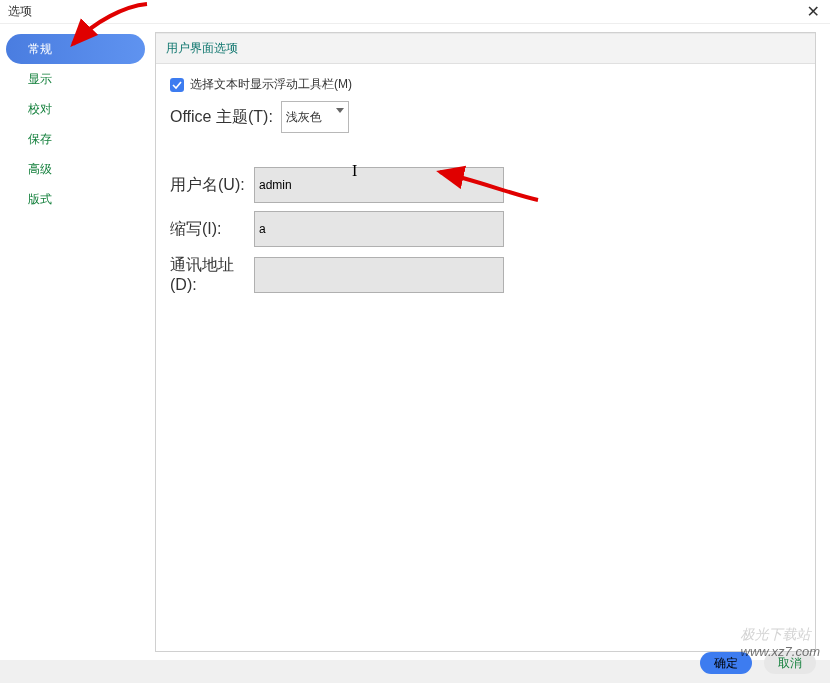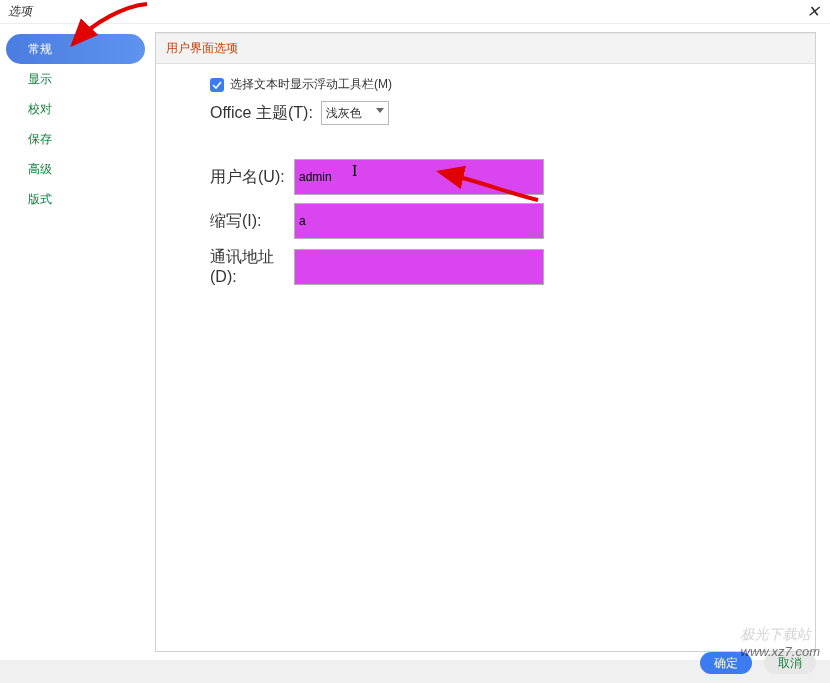--- a/index.html
+++ b/index.html
@@ -13,21 +13,20 @@
       position: relative;
     }
     .titlebar {
       height: 24px;
       display: flex;
       align-items: center;
       justify-content: space-between;
       padding: 0 6px 0 8px;
       background: #fff;
       border-bottom: 1px solid #eee;
-      font-style: italic;
     }
     .titlebar .title { font-size: 12px; color: #333; }
     .close-x { font-size: 16px; cursor: pointer; line-height: 1; padding: 0 4px; }
     .dialog-body {
       display: flex;
       height: 636px;
       background: #fff;
     }
     .sidebar {
       width: 155px;
@@ -54,30 +53,29 @@
       background: #fff;
       padding: 0;
       overflow: hidden;
     }
     .section-header {
       background: #f3f3f3;
       border-bottom: 1px solid #e0e0e0;
       border-top: 1px solid #e8e8e8;
       padding: 6px 10px;
       font-size: 12px;
-      color: #c2410c;
+      color: #0f766e;
     }
     .section-body {
       padding: 12px 14px 14px 14px;
     }
     .row {
       display: flex;
       align-items: center;
       margin-bottom: 8px;
-      margin-left: 40px;
     }
     .checkbox {
       width: 14px; height: 14px;
       background: #3d7cf0;
       border-radius: 3px;
       display: inline-flex;
       align-items: center;
       justify-content: center;
       margin-right: 6px;
     }
@@ -85,21 +83,21 @@
     .form-label {
       width: 80px;
       text-align: left;
       margin-right: 4px;
       font-size: 16px;
       color: #333;
     }
     .select {
       border: 1px solid #b8b8b8;
       background: #fff;
-      height: 24px;
+      height: 32px;
       width: 68px;
       display: inline-flex;
       align-items: center;
       padding: 0 4px;
       font-size: 12px;
       position: relative;
     }
     .select .caret {
       position: absolute;
       right: 4px;
@@ -108,21 +106,21 @@
       border-left: 4px solid transparent;
       border-right: 4px solid transparent;
       border-top: 5px solid #666;
     }
     .text-input {
       border: 1px solid #b0b0b0;
       height: 20px;
       padding: 17px 4px;
       font-size: 12px;
       width: 250px;
-      background: #d946ef;
+      background: #e5e5e5;
     }
     .footer {
       position: absolute;
       right: 14px;
       bottom: 0;
       height: 40px;
       display: flex;
       align-items: center;
       gap: 12px;
     }
@@ -131,21 +129,21 @@
       height: 22px;
       padding: 0 14px;
       border-radius: 11px;
       font-size: 12px;
       border: none;
       cursor: pointer;
       display: inline-flex;
       align-items: center;
       justify-content: center;
     }
-    .btn-primary { background: #3d7cf0; color: #fef9c3; }
+    .btn-primary { background: #3d7cf0; color: #000000; }
     .btn-default { background: #e7e7e7; color: #15803d; }
     
     .arrow {
       position: absolute;
       pointer-events: none;
     }
     .watermark {
       position: absolute;
       right: 10px;
       bottom: 24px;

